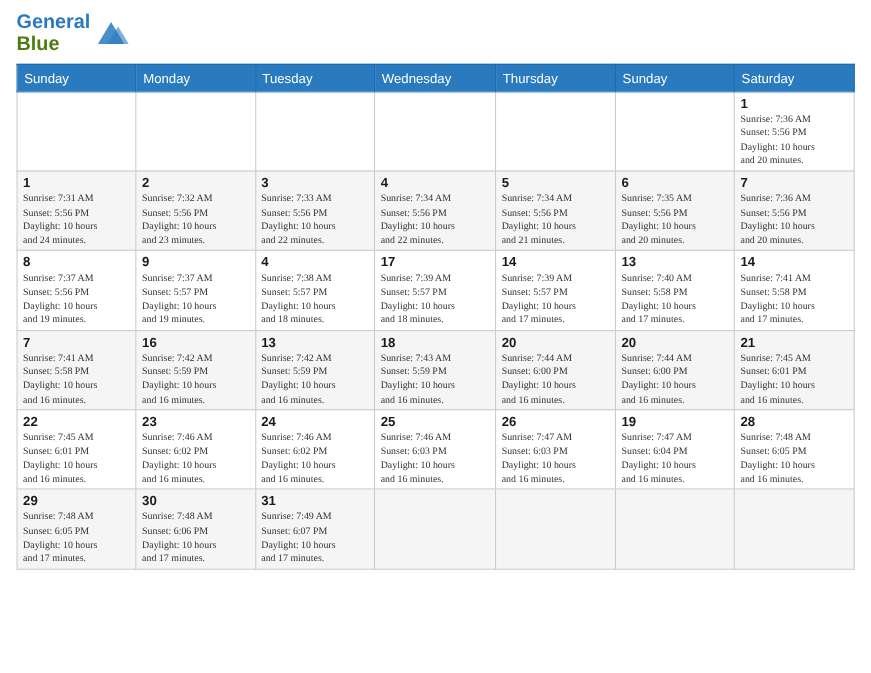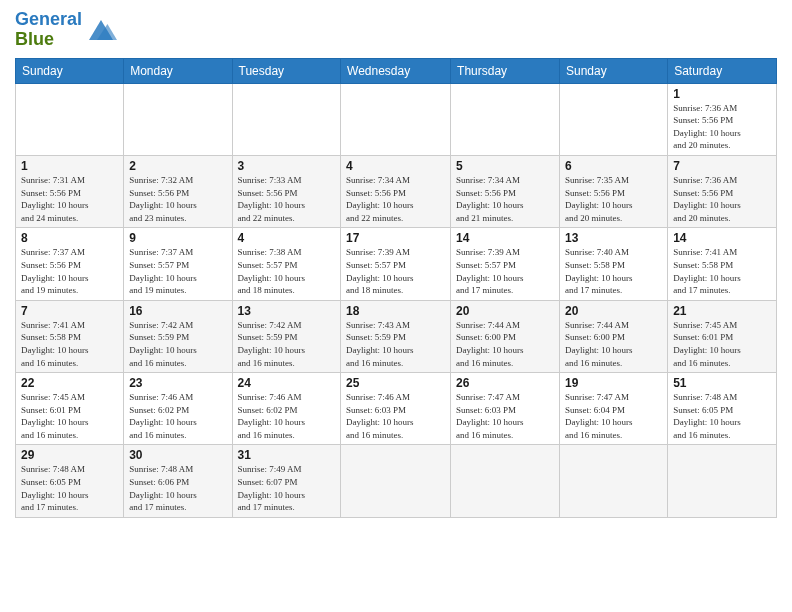--- a/index.html
+++ b/index.html
@@ -251,21 +251,21 @@
           </td>
           <td>
             <span class="day-num">26</span>
 <div class="day-info">Sunrise: 7:47 AM<br>Sunset: 6:03 PM<br>Daylight: 10 hours<br>and 16 minutes.</div>
           </td>
           <td>
             <span class="day-num">19</span>
 <div class="day-info">Sunrise: 7:47 AM<br>Sunset: 6:04 PM<br>Daylight: 10 hours<br>and 16 minutes.</div>
           </td>
           <td>
-            <span class="day-num">51</span>
+            <span class="day-num">28</span>
 <div class="day-info">Sunrise: 7:48 AM<br>Sunset: 6:05 PM<br>Daylight: 10 hours<br>and 16 minutes.</div>
           </td>
         </tr>
         <tr>
           <td>
             <span class="day-num">29</span>
 <div class="day-info">Sunrise: 7:48 AM<br>Sunset: 6:05 PM<br>Daylight: 10 hours<br>and 17 minutes.</div>
           </td>
           <td>
             <span class="day-num">30</span>

